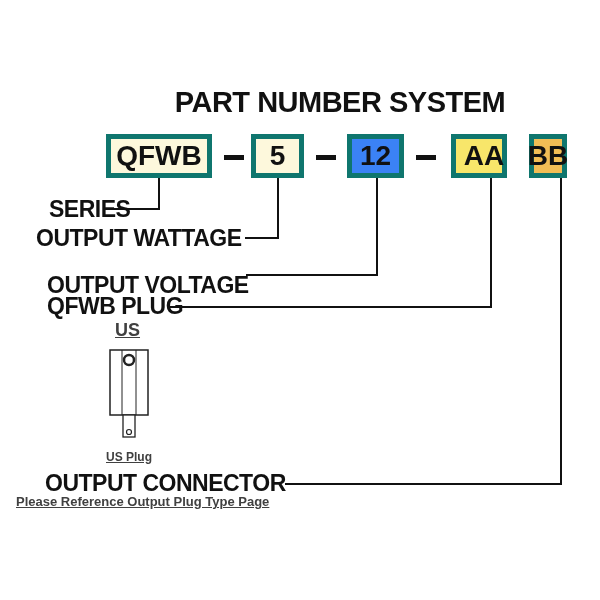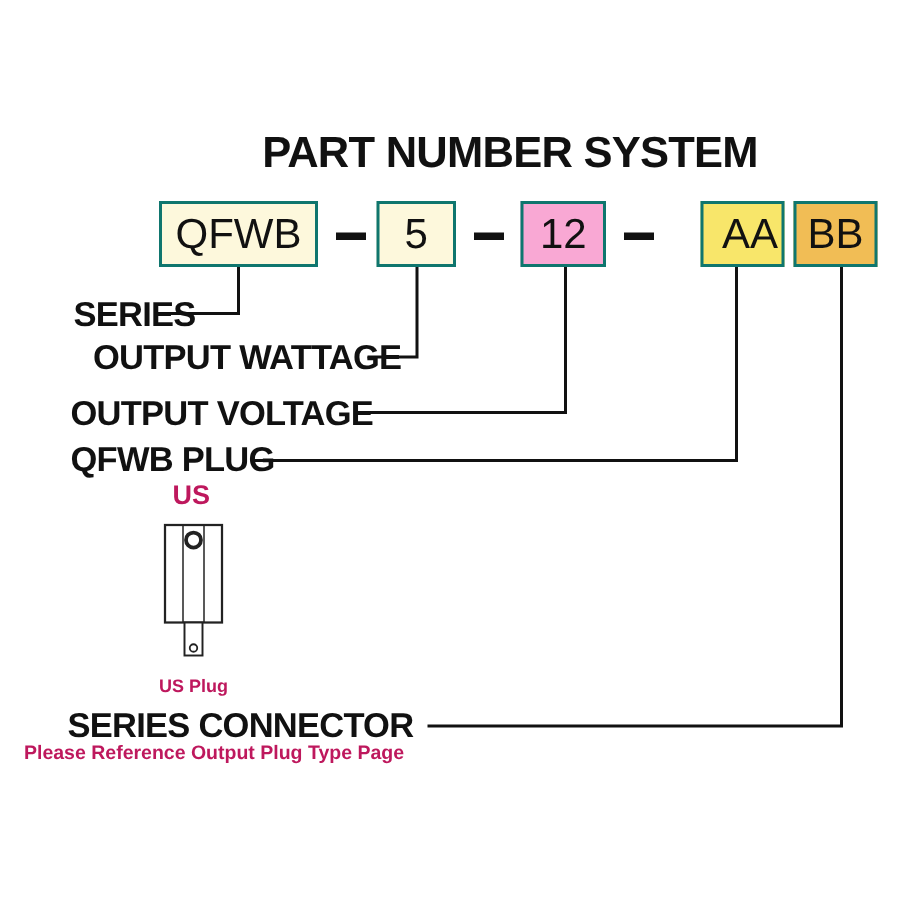--- a/index.html
+++ b/index.html
@@ -1,66 +1,66 @@
 <!DOCTYPE html>
 <html><head>
 <meta charset="utf-8">
 <style>
   html,body{margin:0;padding:0;background:#fff;}
   body{width:600px;height:600px;position:relative;overflow:hidden;font-family:"Liberation Sans",sans-serif;}
   .abs{position:absolute;}
   .title{left:0;width:680px;top:86px;text-align:center;font-weight:bold;font-size:29px;color:#111;letter-spacing:-0.5px;}
-  .box{position:absolute;top:134px;height:44px;border:2px solid #0f766e;box-sizing:border-box;display:flex;align-items:center;justify-content:center;font-weight:normal;font-size:28px;color:#111;}
+  .box{position:absolute;top:134px;height:44px;border:5px solid #0f766e;box-sizing:border-box;display:flex;align-items:center;justify-content:center;font-weight:bold;font-size:28px;color:#111;}
   .dash{position:absolute;top:155px;height:5px;background:#111;width:20px;}
   .label{position:absolute;font-weight:bold;font-size:23px;color:#111;letter-spacing:-0.5px;white-space:nowrap;margin-left:32px;}
-  .sub{position:absolute;font-weight:bold;color:#be185d;white-space:nowrap;}
+  .sub{position:absolute;font-weight:bold;color:#404040;white-space:nowrap;text-decoration:underline;}
   svg.lines{position:absolute;left:0;top:0;}
 </style>
 </head>
 <body>
 
 <div class="abs title">PART NUMBER SYSTEM</div>
 
 <div class="box" style="left: 106px; width: 106px; background: rgb(253, 248, 220);">
     <span>QFWB</span>
   </div>
 <div class="dash" style="left:224px;"></div>
 <div class="box" style="left: 251px; width: 53px; background: rgb(253, 248, 220);">
     <span>5</span>
   </div>
 <div class="dash" style="left:316px;"></div>
-<div class="box" style="left: 347px; width: 57px; background: #f9a8d4;">
+<div class="box" style="left: 347px; width: 57px; background: #3b82f6;">
     <span>12</span>
   </div>
 <div class="dash" style="left:416px;"></div>
-<div class="box" style="left: 467px; width: 56px; background: rgb(248, 230, 106); padding-left: 10px;">
+<div class="box" style="left: 451px; width: 56px; background: rgb(248, 230, 106); padding-left: 10px;">
     <span>AA</span>
   </div>
-<div class="box" style="left: 529px; width: 56px; background: rgb(241, 189, 85);">
+<div class="box" style="left: 529px; width: 38px; background: rgb(241, 189, 85);">
     <span>BB</span>
   </div>
 
 <svg class="lines" width="600" height="600">
   <polyline points="159,178 159,209 104,209" fill="none" stroke="#111" stroke-width="2"></polyline>
   <polyline points="278,178 278,238 245,238" fill="none" stroke="#111" stroke-width="2"></polyline>
   <polyline points="377,178 377,275 246,275" fill="none" stroke="#111" stroke-width="2"></polyline>
   <polyline points="491,178 491,307 168,307" fill="none" stroke="#111" stroke-width="2"></polyline>
   <polyline points="561,178 561,484 285,484" fill="none" stroke="#111" stroke-width="2"></polyline>
 </svg>
 
 <div class="label" style="left:17px;top:196px;">SERIES</div>
-<div class="label" style="left:30px;top:225px;">OUTPUT WATTAGE</div>
-<div class="label" style="left:15px;top:262px;">OUTPUT VOLTAGE</div>
+<div class="label" style="left:4px;top:225px;">OUTPUT WATTAGE</div>
+<div class="label" style="left:15px;top:272px;">OUTPUT VOLTAGE</div>
 <div class="label" style="left:15px;top:293px;">QFWB PLUG</div>
 
 <div class="sub" style="left:115px;top:320px;font-size:18px;">US</div>
 <svg class="abs" style="left:108px;top:348px;" width="46" height="94">
   <rect x="2" y="2" width="38" height="65" fill="#fff" stroke="#222" stroke-width="1.5"></rect>
   <line x1="14" y1="2" x2="14" y2="67" stroke="#222" stroke-width="1"></line>
   <line x1="28" y1="2" x2="28" y2="67" stroke="#222" stroke-width="1"></line>
   <circle cx="21" cy="12" r="5" fill="#fff" stroke="#222" stroke-width="2.5"></circle>
   <rect x="15" y="67" width="12" height="22" fill="#fff" stroke="#222" stroke-width="1.3"></rect>
   <circle cx="21" cy="84" r="2.5" fill="#fff" stroke="#222" stroke-width="1.2"></circle>
 </svg>
 <div class="sub" style="left:106px;top:450px;font-size:12px;">US Plug</div>
 
-<div class="label" style="left:13px;top:470px;">SERIES CONNECTOR</div>
+<div class="label" style="left:13px;top:470px;">OUTPUT CONNECTOR</div>
 <div class="sub" style="left:16px;top:494px;font-size:13px;">Please Reference Output Plug Type Page</div>
 
 </body></html>

